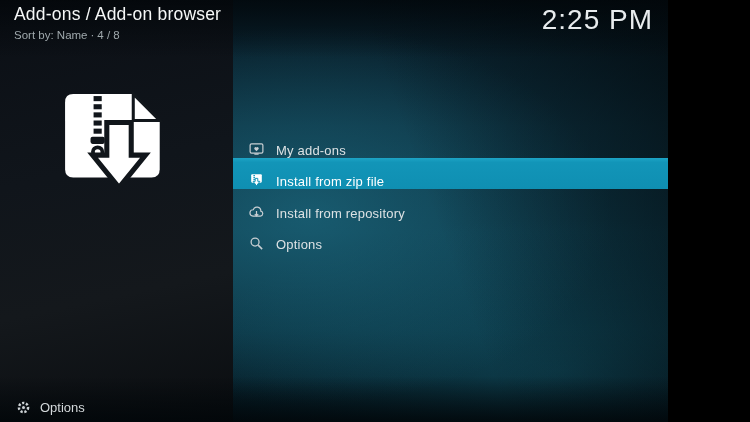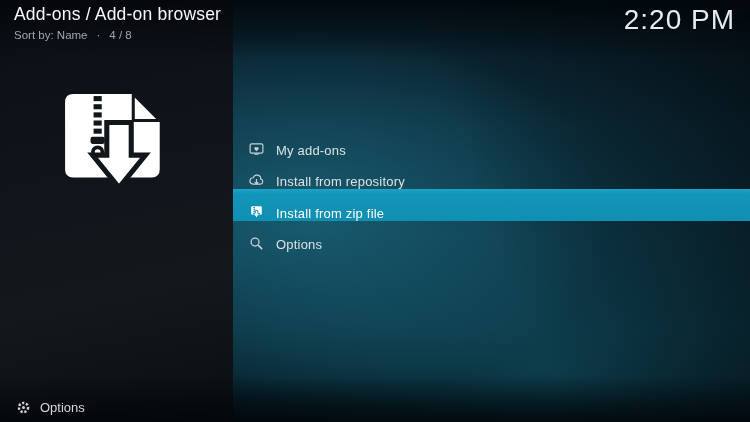--- a/index.html
+++ b/index.html
@@ -1,38 +1,38 @@
 <!DOCTYPE html>
 <html style="--highlight: #1295b8;"><head>
 <meta charset="utf-8">
 <style>
   html,body{margin:0;padding:0;background:#000;}
   .screen{
-    position:relative;width:750px;height:422px;overflow:hidden;
+    position:relative;width:668px;height:422px;overflow:hidden;
     font-family:"Liberation Sans","DejaVu Sans",sans-serif;
     background:
       linear-gradient(250deg, rgba(3,10,14,0.75) 0%, rgba(3,10,14,0.0) 38%),
       radial-gradient(ellipse 430px 270px at 310px 215px, rgba(32,118,142,0.55), rgba(32,118,142,0) 70%),
       radial-gradient(ellipse 520px 210px at 560px 370px, rgba(22,100,120,0.40), rgba(22,100,120,0) 72%),
       linear-gradient(180deg, #071822 0%, #0d3140 30%, #0e3a4a 55%, #0a2f3d 78%, #04141c 100%);
   }
   
   .left-pane{
     position:absolute;left:0;top:0;width:233px;height:422px;
     background:linear-gradient(168deg,#0b0f15 0%,#10151b 40%,#14181c 68%,#0a0d10 100%);
   }
   
   .top-shade{position:absolute;left:0;top:0;right:0;height:58px;
     background:linear-gradient(to bottom, rgba(1,5,8,0.72), rgba(1,5,8,0));pointer-events:none;}
   .bottom-shade{position:absolute;left:0;bottom:0;right:0;height:46px;
     background:linear-gradient(to top, rgba(1,6,9,0.85), rgba(1,6,9,0));pointer-events:none;}
 
   .header{position:absolute;left:14px;top:4px;z-index:5;}
   .page-title{font-size:17.5px;color:#f6f8f8;letter-spacing:0.2px;}
-  .subtitle{margin-top:4px;font-size:11.5px;color:#9fa8ac;display:flex;gap:9px;align-items:center;}
+  .subtitle{margin-top:4px;font-size:11.5px;color:#9fa8ac;display:flex;gap:3px;align-items:center;}
   .clock{position:absolute;right:15px;top:4px;z-index:5;font-size:28px;font-weight:100;
     color:#e8ecee;letter-spacing:1px;}
 
   .fanart{position:absolute;left:62px;top:92px;width:112px;height:116px;}
 
   .menu{position:absolute;left:233px;right:0;top:126px;z-index:4;list-style:none;margin:0;padding:0;}
   .row{height:31.5px;display:flex;align-items:flex-end;padding-left:15px;cursor:pointer;}
   .row .mi{width:17px;height:17px;display:inline-flex;align-items:center;justify-content:center;flex:0 0 17px;}
   .row .lbl{margin-left:11px;font-size:13px;color:#dde2e4;letter-spacing:0.2px;}
   .row.selected{background:linear-gradient(180deg,#1da4c6 0%, var(--highlight,#1295b8) 14%, #0f8fb2 100%);}
@@ -53,21 +53,21 @@
 
   <div class="header">
     <div class="page-title">Add-ons / Add-on browser</div>
     <div class="subtitle">
       <span>Sort by: Name</span>
       <span>·</span>
       <span>4 / 8</span>
     </div>
   </div>
 
-  <div class="clock">2:20 PM</div>
+  <div class="clock">2:25 PM</div>
 
   <div class="fanart">
     <svg width="112" height="116" viewBox="0 0 110 114">
 
       <path d="M11 2 H70 L96 28 V76 Q96 84 88 84 H11 Q3 84 3 76 V10 Q3 2 11 2 Z" fill="#ffffff"></path>
 
       <path d="M70 2 L96 28 L70 28 Z" fill="#ffffff" stroke="#11161b" stroke-width="3"></path>
 
       <g fill="#11161b">
         <rect x="31" y="4" width="8" height="5"></rect>
@@ -91,43 +91,43 @@
         <svg width="17" height="17" viewBox="0 0 24 24">
           <rect x="3" y="4" width="18" height="13" rx="2" fill="none" stroke="#c9cfd3" stroke-width="1.7"></rect>
           <rect x="9" y="17.6" width="6" height="1.8" fill="#c9cfd3"></rect>
           <path d="M12 14.4 c-2-1.7-3.2-2.7-3.2-4.1 a1.8 1.8 0 0 1 3.2-1 a1.8 1.8 0 0 1 3.2 1 c0 1.4-1.2 2.4-3.2 4.1 z" fill="#c9cfd3"></path>
         </svg>
       </span>
       <span class="lbl">My add-ons</span>
     </li>
 
 
-    <li class="row">
-      <span class="mi">
-        <svg width="17" height="17" viewBox="0 0 24 24">
-          <path d="M7 17 h10.5 a3.5 3.5 0 0 0 .6-6.9 A5.5 5.5 0 0 0 7.4 8.1 A3.6 3.6 0 0 0 7 17 Z" fill="none" stroke="#c9cfd3" stroke-width="1.7"></path>
-          <path d="M12 10 v6.5 M9.6 14.2 L12 16.8 l2.4 -2.6" fill="none" stroke="#c9cfd3" stroke-width="1.7"></path>
-        </svg>
-      </span>
-      <span class="lbl">Install from repository</span>
-    </li>
-
     <li class="row selected">
       <span class="mi">
         <svg width="17" height="17" viewBox="0 0 24 24">
           <rect x="4.5" y="3" width="15" height="12" rx="1.5" fill="#ffffff"></rect>
           <g fill="#1295b8">
             <rect x="7.6" y="4.2" width="2.2" height="1.8"></rect>
             <rect x="7.6" y="7.0" width="2.2" height="1.8"></rect>
             <rect x="7.6" y="9.8" width="2.2" height="1.8"></rect>
           </g>
           <path d="M10.2 9 h3.6 v4.2 h3 L12 19.5 L7.2 13.2 h3 Z" fill="#ffffff" stroke="#1295b8" stroke-width="1.4" stroke-linejoin="miter"></path>
         </svg>
       </span>
       <span class="lbl">Install from zip file</span>
+    </li>
+
+    <li class="row">
+      <span class="mi">
+        <svg width="17" height="17" viewBox="0 0 24 24">
+          <path d="M7 17 h10.5 a3.5 3.5 0 0 0 .6-6.9 A5.5 5.5 0 0 0 7.4 8.1 A3.6 3.6 0 0 0 7 17 Z" fill="none" stroke="#c9cfd3" stroke-width="1.7"></path>
+          <path d="M12 10 v6.5 M9.6 14.2 L12 16.8 l2.4 -2.6" fill="none" stroke="#c9cfd3" stroke-width="1.7"></path>
+        </svg>
+      </span>
+      <span class="lbl">Install from repository</span>
     </li>
 
     <li class="row">
       <span class="mi">
         <svg width="17" height="17" viewBox="0 0 24 24" fill="none" stroke="#c9cfd3">
           <circle cx="10" cy="10" r="5.6" stroke-width="1.8"></circle>
           <path d="M14.3 14.3 L20 20" stroke-width="2.2"></path>
         </svg>
       </span>
       <span class="lbl">Options</span>

